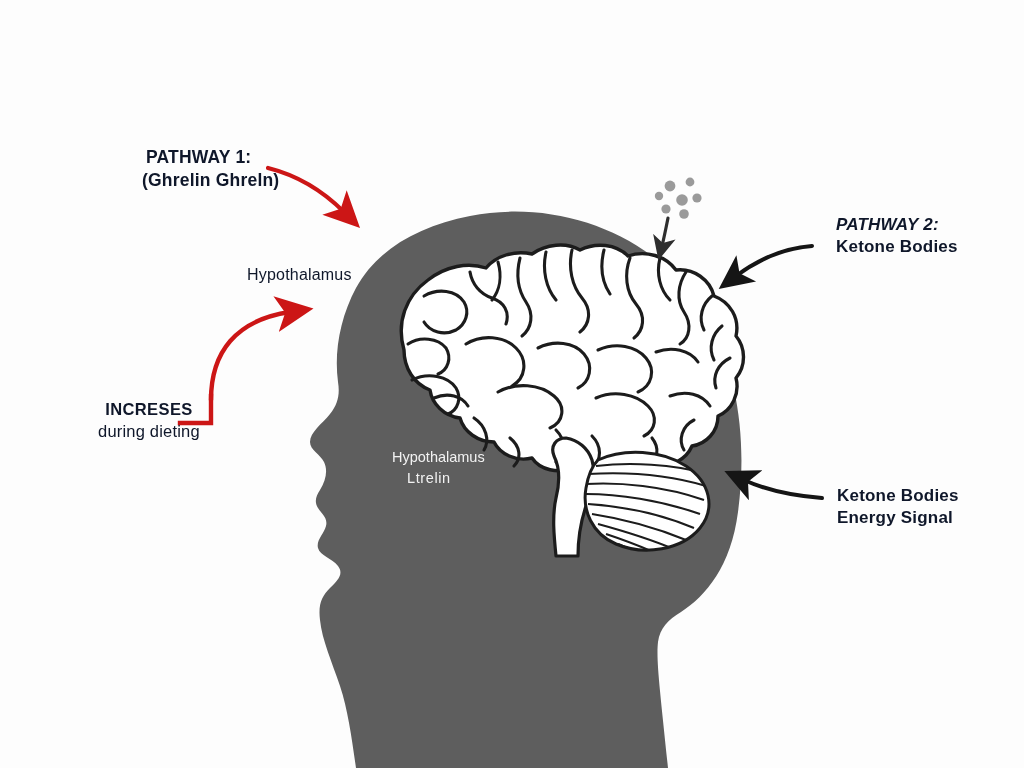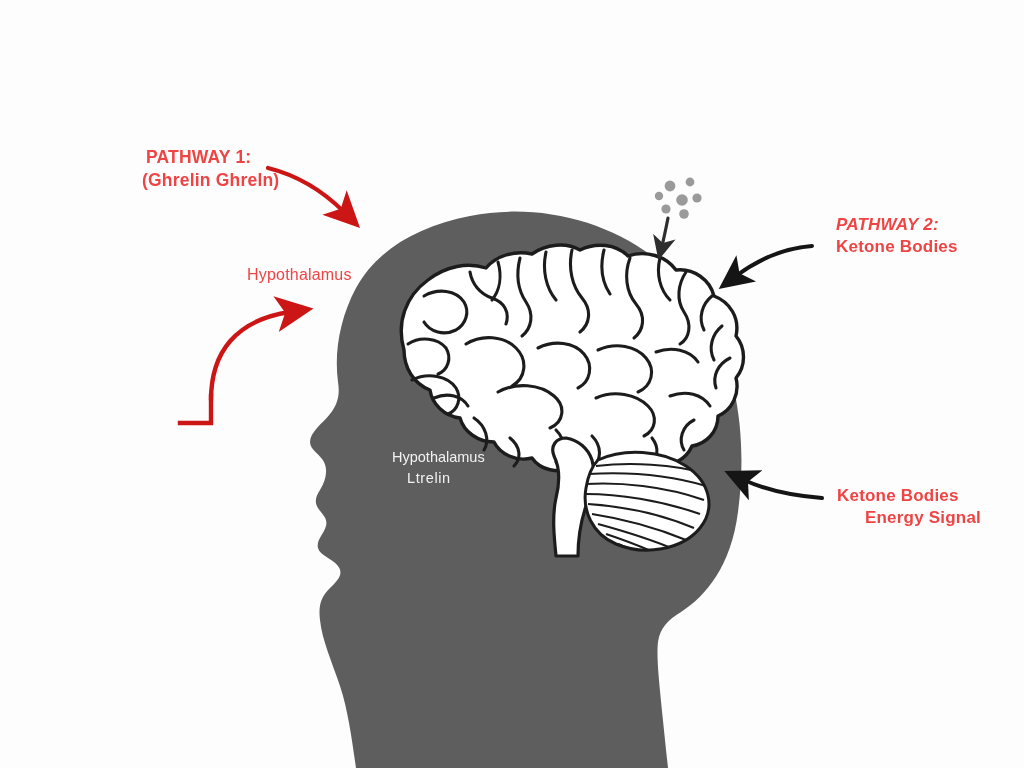--- a/index.html
+++ b/index.html
@@ -19,21 +19,21 @@
   }
   #stage svg.layer {
     position: absolute;
     left: 0;
     top: 0;
     width: 1024px;
     height: 768px;
   }
   .lbl {
     position: absolute;
-    color: #ef4444;
+    color: #0f172a;
     line-height: 1.32;
     white-space: nowrap;
     letter-spacing: 0.2px;
   }
   .lbl .l1, .lbl .l2 { display: block; }
   .reg  { font-weight: normal; }
 
   
   #label-pathway1 { left: 146px; top: 146px; font-size: 17.5px; }
   #label-pathway1 .l1 { font-weight: bold; }
@@ -44,21 +44,21 @@
   #label-increses { left: 98px; top: 399px; font-size: 16.5px; text-align: center; }
   #label-increses .l1 { font-weight: bold; letter-spacing: 0.4px; }
   #label-increses .l2 { font-weight: normal; }
 
   #label-pathway2 { left: 836px; top: 214px; font-size: 17px; }
   #label-pathway2 .l1 { font-weight: bold; font-style: italic; }
   #label-pathway2 .l2 { font-weight: bold; }
 
   #label-ketone-energy { left: 837px; top: 485px; font-size: 17px; }
   #label-ketone-energy .l1 { font-weight: bold; }
-  #label-ketone-energy .l2 { font-weight: bold; margin-left: 28px; }
+  #label-ketone-energy .l2 { font-weight: bold; }
 
   
   .inlbl {
     position: absolute;
     color: #f2f2f2;
     font-size: 14.5px;
     font-weight: normal;
     white-space: nowrap;
     text-align: center;
     line-height: 1.45;
@@ -223,20 +223,24 @@
     </g>
   </svg>
 
   <div class="lbl" id="label-pathway1">
     <span class="l1">PATHWAY 1:</span>
     <span class="l2">(Ghrelin Ghreln)</span>
   </div>
 
   <div class="lbl reg" id="label-hypothalamus-outer">Hypothalamus</div>
 
+  <div class="lbl" id="label-increses">
+    <span class="l1">INCRESES</span>
+    <span class="l2">during dieting</span>
+  </div>
 
   <div class="lbl" id="label-pathway2">
     <span class="l1">PATHWAY 2:</span>
     <span class="l2">Ketone Bodies</span>
   </div>
 
   <div class="lbl" id="label-ketone-energy">
     <span class="l1">Ketone Bodies</span>
     <span class="l2">Energy Signal</span>
   </div>

